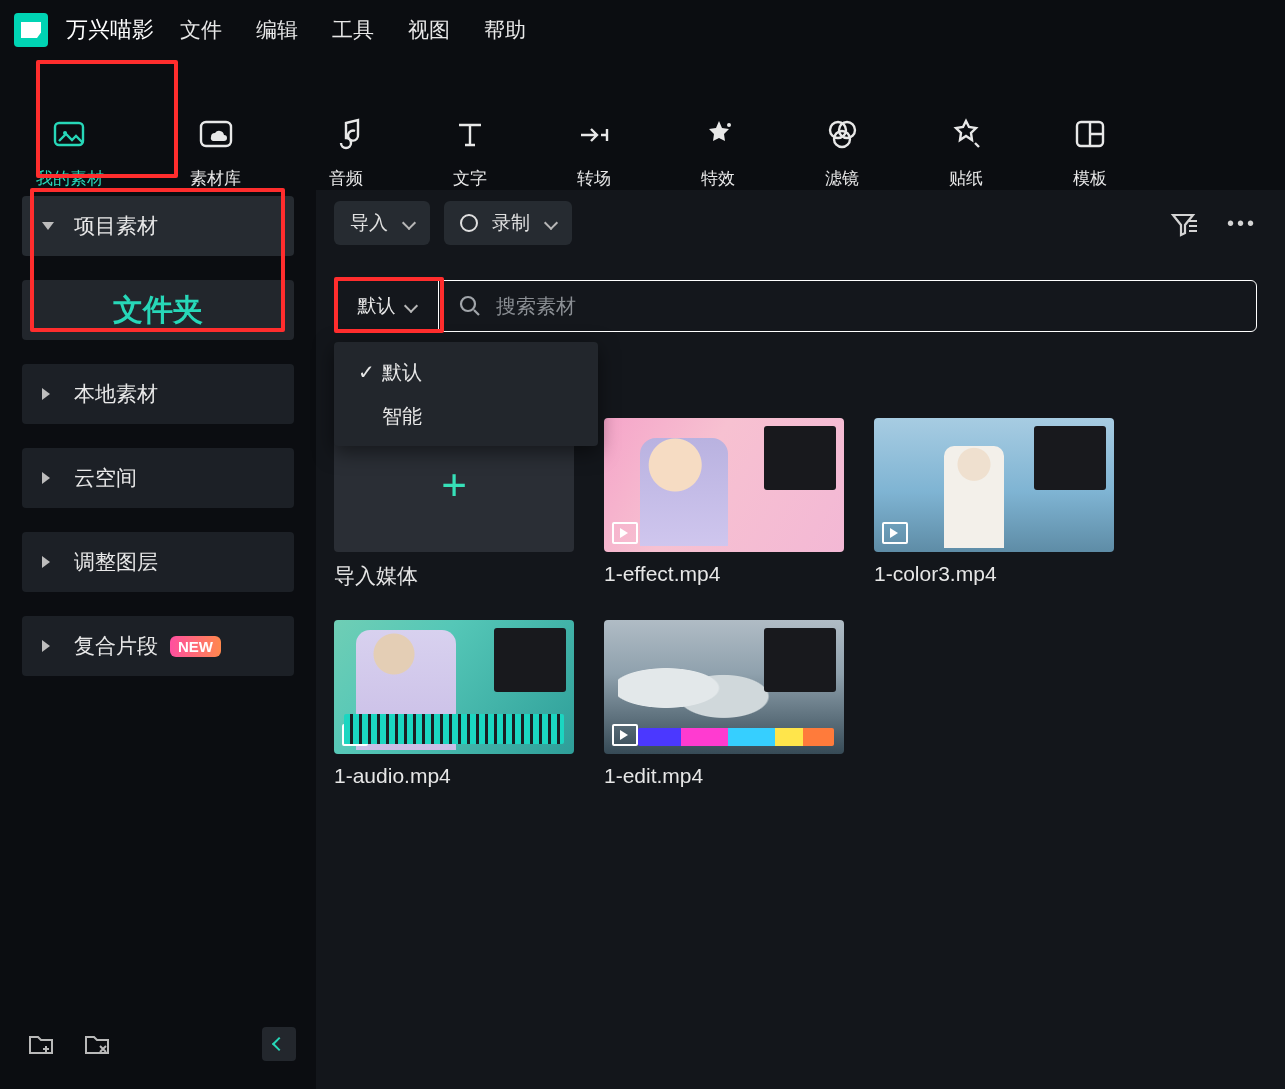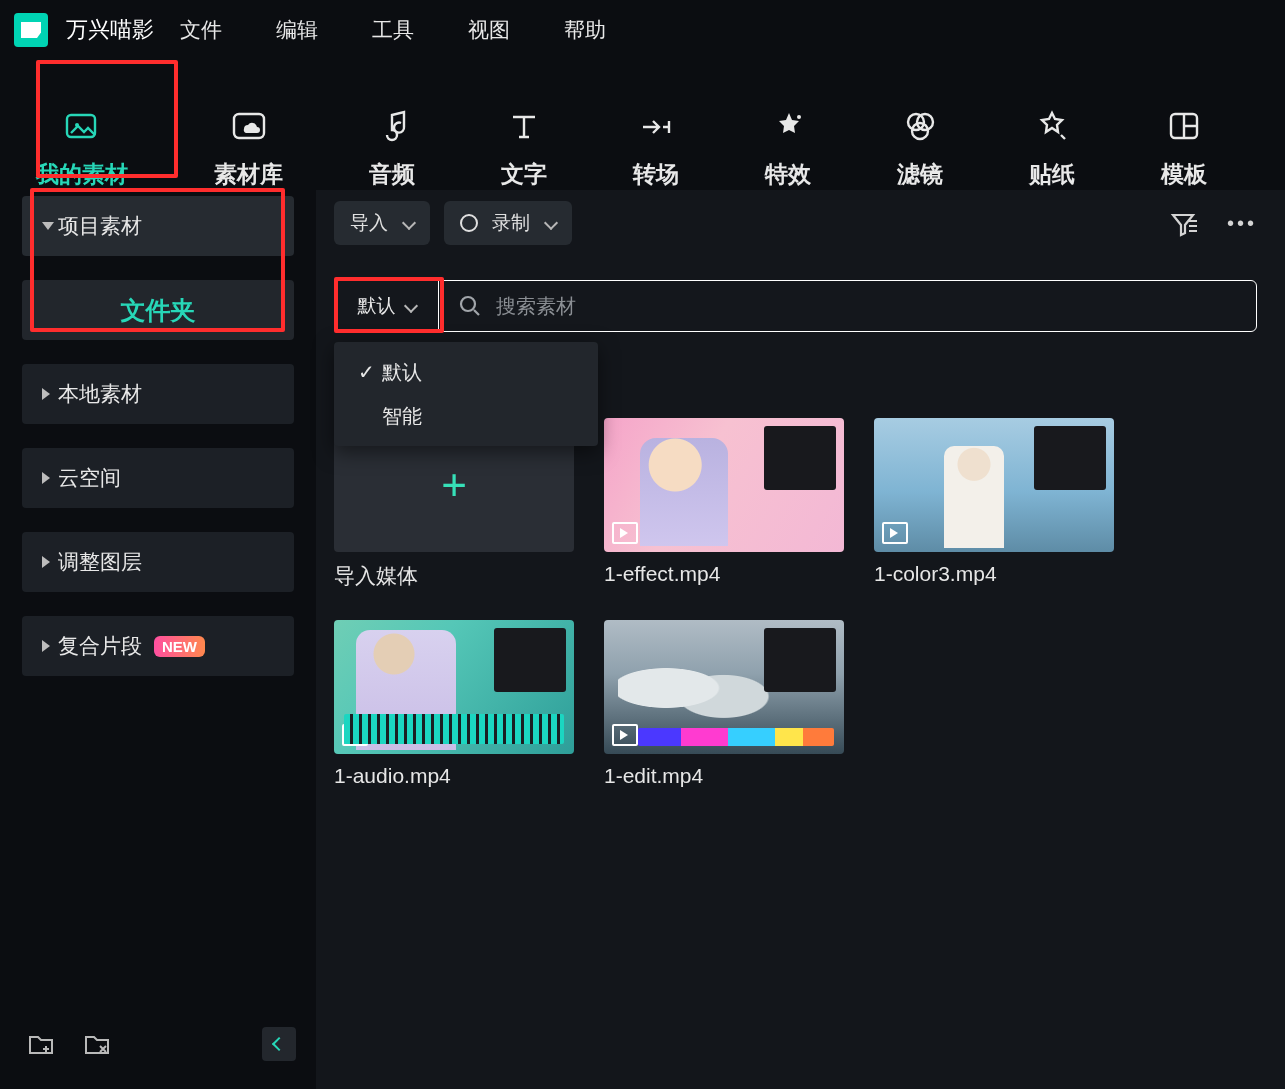--- a/index.html
+++ b/index.html
@@ -2,45 +2,45 @@
 <html><head>
   <meta charset="utf-8">
   <style>
     * { margin:0; padding:0; box-sizing:border-box; font-family:"Microsoft YaHei","PingFang SC",Arial,sans-serif; -webkit-font-smoothing:antialiased; }
     body { background:#0b0d11; color:#e8e8e8; width:1285px; height:1089px; overflow:hidden; }
     
     .menubar { display:flex; align-items:center; height:60px; background:#0b0d11; padding-left:14px; }
     .logo { width:34px; height:34px; background:#00d4b4; border-radius:4px; position:relative; margin-right:18px; }
     .logo::before { content:""; position:absolute; left:7px; top:9px; width:20px; height:16px; background:#fff; clip-path:polygon(0 0,100% 0,100% 65%,80% 100%,0 100%); }
     .app-name { font-size:22px; color:#fff; margin-right:26px; font-weight:500;}
-    .menu { display:flex; gap:54px; }
+    .menu { display:flex; gap:34px; }
     .menu span { font-size:21px; color:#e8e8e8; cursor:pointer; }
     
     .tooltabs { display:flex; align-items:flex-end; padding:10px 36px 0 36px; background:#0b0d11; position:relative; height:130px;}
     .ttab { display:flex; flex-direction:column; align-items:center; margin-right:86px; cursor:pointer; height:94px; justify-content:flex-end; }
     .ttab .ic { width:38px; height:38px; margin-bottom:14px; display:flex; align-items:center; justify-content:center; }
-    .ttab .lbl { font-size:23px; color:#e8e8e8; font-weight:700; }
+    .ttab .lbl { font-size:17px; color:#e8e8e8; font-weight:400; }
     .ttab.active .lbl { color:#27d7b8; }
     .ttab svg { width:38px; height:38px; stroke:#e8e8e8; fill:none; stroke-width:2.4; }
     .ttab.active svg { stroke:#27d7b8; }
     
     .hl { position:absolute; border:4px solid #ff2d2d; border-radius:2px; pointer-events:none; z-index:50;}
     .hl1 { left:36px; top:60px; width:142px; height:118px;}
     .hl2 { left:30px; top:188px; width:255px; height:144px;}
     .hl3 { left:334px; top:277px; width:110px; height:56px;}
     
     .main { display:flex; height:calc(1089px - 190px); }
     .sidebar { width:316px; background:#0b0d11; padding:6px 22px 0 22px; position:relative; height:100%;}
     .sidebar-inner{display:flex;flex-direction:column;gap:24px;}
     .sitem { height:60px; background:#1c2026; border-radius:4px; display:flex; align-items:center; padding-left:20px; font-size:21px; cursor:pointer; position:relative;}
     .sitem.expandable::before{content:"";width:0;height:0;border-left:6px solid transparent;border-right:6px solid transparent;border-top:8px solid #bcbcbc;position:absolute;left:20px;}
     .sitem.lvl1::before{border-top:none;border-bottom:none;border-left:8px solid #bcbcbc;border-top:6px solid transparent;border-bottom:6px solid transparent;}
-    .sitem .txt{margin-left:16px;}
+    .sitem .txt{margin-left:32px;}
     .sitem.hdr{background:#262b31;}
-    .sitem.folder{background:#22262c;justify-content:center;color:#27d7b8;font-weight:600;font-size:25px;padding-left:0;}
+    .sitem.folder{background:#22262c;justify-content:center;color:#27d7b8;font-weight:600;font-size:30px;padding-left:0;}
     .sitem.folder .txt{margin-left:0;}
     .sitem.folder::before{display:none;}
     .badge-new{background:linear-gradient(90deg,#ff4fa0,#ff884d);color:#fff;font-size:15px;padding:2px 8px;border-radius:6px;margin-left:12px;font-weight:bold;}
     .sidebar-bottom { position:absolute; bottom:28px; left:26px; right:20px; display:flex; align-items:center; gap:26px;}
     .sb-icon{width:30px;height:30px;stroke:#b9b9b9;fill:none;stroke-width:2;cursor:pointer;}
     .collapse-btn{width:34px;height:34px;background:#23272d;border-radius:4px;display:flex;align-items:center;justify-content:center;margin-left:auto;cursor:pointer;}
     
     .content{flex:1;background:#13161b;padding:10px 28px 0 18px;position:relative;}
     .topctrls{display:flex;align-items:center;gap:14px;height:46px;margin-bottom:34px;}
     .pill{height:44px;background:#262b31;border-radius:6px;display:flex;align-items:center;padding:16px 16px;font-size:19px;cursor:pointer;color:#e0e0e0;}

